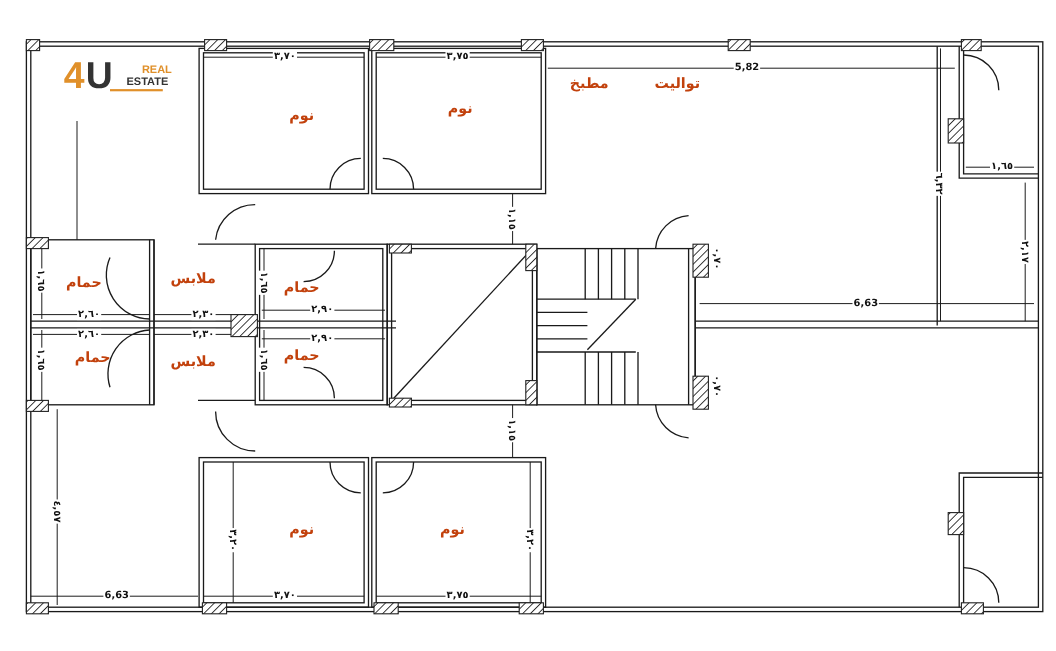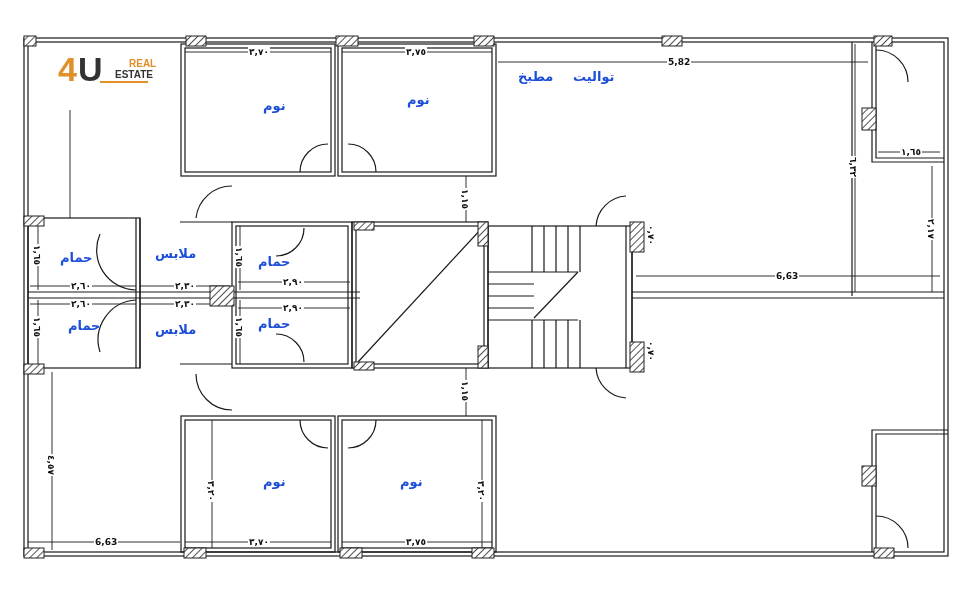--- a/index.html
+++ b/index.html
@@ -4,21 +4,21 @@
 <style>
   html, body { margin:0; padding:0; background:#ffffff; }
   body { width:960px; height:592px; overflow:hidden; position:relative; font-family:"DejaVu Sans", sans-serif; }
   #plan { position:absolute; left:0; top:0; width:960px; height:592px; }
   .logo { position:absolute; left:58px; top:56px; width:100px; height:34px; }
   .logo .n4 { position:absolute; left:0; top:-6px; font:bold 34px "Liberation Sans", sans-serif; color:#e0902a; letter-spacing:-2px; }
   .logo .nU { position:absolute; left:20px; top:-6px; font:bold 34px "Liberation Sans", sans-serif; color:#333; }
   .logo .real { position:absolute; left:47px; top:2px; font:bold 10px "Liberation Sans", sans-serif; color:#e0902a;padding-left:24px; }
   .logo .estate { position:absolute; left:57px; top:13px; font:bold 10px "Liberation Sans", sans-serif; color:#333; }
   .logo .bar { position:absolute; left:42px; top:25px; width:48px; height:2px; background:#e0902a; }
-  .lbl { position:absolute; font:bold 13px "DejaVu Sans", sans-serif; color:#1d4ed8; direction:rtl; white-space:nowrap; }
+  .lbl { position:absolute; font:bold 13px "DejaVu Sans", sans-serif; color:#c2410c; direction:rtl; white-space:nowrap; }
   .dim { position:absolute; font:bold 9px "DejaVu Sans", sans-serif; color:#111; background:#fff; padding:0 1px; white-space:nowrap; line-height:10px; }
   .dim.v { transform:rotate(90deg); transform-origin:center; }
 </style>
 </head>
 <body>
 
 <svg id="plan" viewBox="0 0 960 592" xmlns="http://www.w3.org/2000/svg">
   <defs>
     <pattern id="hatch" width="5" height="5" patternUnits="userSpaceOnUse" patternTransform="rotate(45)">
       <rect width="5" height="5" fill="#fff"></rect>
@@ -139,21 +139,21 @@
 <div class="logo">
   <span class="n4">4</span>
   <span class="nU">U</span>
   <span class="real">REAL</span>
   <span class="estate">ESTATE</span>
   <span class="bar"></span>
 </div>
 
 <span class="lbl" style="left:263px;top:98px">نوم</span>
 <span class="lbl" style="left:407px;top:92px">نوم</span>
-<span class="lbl" style="left:573px;top:69px">توالیت</span>
+<span class="lbl" style="left:595px;top:69px">توالیت</span>
 <span class="lbl" style="left:518px;top:69px">مطبخ</span>
 <span class="lbl" style="left:60px;top:250px">حمام</span>
 <span class="lbl" style="left:68px;top:318px">حمام</span>
 <span class="lbl" style="left:155px;top:246px">ملابس</span>
 <span class="lbl" style="left:155px;top:322px">ملابس</span>
 <span class="lbl" style="left:258px;top:254px">حمام</span>
 <span class="lbl" style="left:258px;top:316px">حمام</span>
 <span class="lbl" style="left:263px;top:474px">نوم</span>
 <span class="lbl" style="left:400px;top:474px">نوم</span>
 

